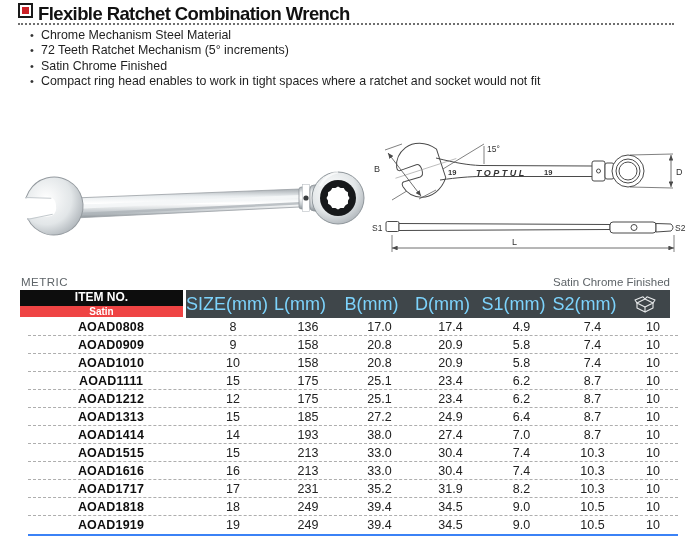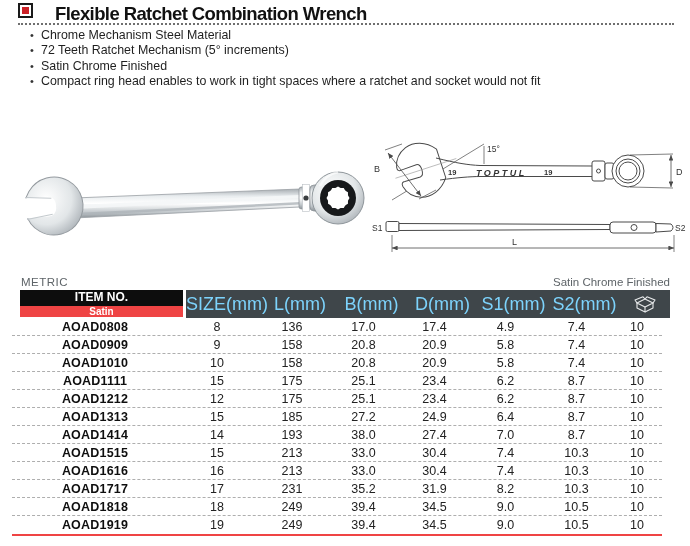--- a/index.html
+++ b/index.html
@@ -7,21 +7,21 @@
   body{
     position:relative;background:#fff;overflow:hidden;
     font-family:"Liberation Sans",sans-serif;color:#1c1c1c;
   }
   .abs{position:absolute}
 
   
   .title-row{left:18px;top:3px;height:22px;white-space:nowrap}
   .bullet-outer{display:inline-block;width:15px;height:15px;border:2px solid #1a1a1a;background:#fff;vertical-align:2px;position:relative}
   .bullet-inner{position:absolute;left:2px;top:2px;width:7px;height:7px;background:#cc2127}
-  .page-title{display:inline-block;margin-left:22px;font-size:18.5px;font-weight:bold;letter-spacing:-0.6px;color:#111}
+  .page-title{display:inline-block;margin-left:5px;font-size:18.5px;font-weight:bold;letter-spacing:-0.6px;color:#111}
   .title-dots{left:18px;right:16px;top:23px;height:0;border-bottom:2px dotted #6f6f6f}
 
   
   .features{left:30px;top:28px;list-style:none}
   .features li{position:relative;padding-left:11px;font-size:12.4px;line-height:15.4px;color:#1f1f1f}
   .features li::before{content:"•";position:absolute;left:0;top:0;font-size:11px;color:#333}
 
   
   .fig{position:absolute}
   svg text{font-family:"Liberation Sans",sans-serif}
@@ -34,21 +34,21 @@
   .itemno-bar{left:20px;top:290px;width:163px;height:16px;background:#0d0d0d;color:#fff;
     font-weight:bold;font-size:12px;text-align:center;line-height:15px}
   .satin-bar{left:20px;top:306px;width:163px;height:11px;background:#ef4444;color:#fff;
     font-weight:bold;font-size:10px;text-align:center;line-height:11px}
   .band{left:186px;top:290px;width:484px;height:28px;background:#3f464a;display:grid;
     grid-template-columns:78px 72px 71px 71px 71px 71px 50px;align-items:center}
   .band .col-h{text-align:center;color:#7dd3fc;font-size:18px}
   .band .pack-h{display:flex;justify-content:center;align-items:center}
 
   
-  .rows{left:12px;top:318px;width:650px;border-bottom:2px solid #ef4444}
+  .rows{left:28px;top:318px;width:650px;border-bottom:2px solid #3b82f6}
   .row{display:grid;grid-template-columns:166px 78px 72px 71px 71px 71px 71px 50px;
     height:18px;align-items:center;border-bottom:1px dashed #aeaeae}
   .row:last-child{border-bottom:none}
   .cell{text-align:center;font-size:12.5px;color:#222}
   .cell.item{font-weight:bold;font-size:12.5px;color:#0e0e0e;letter-spacing:0.2px}
 </style>
 </head>
 <body>
 
 <div class="abs title-row">

